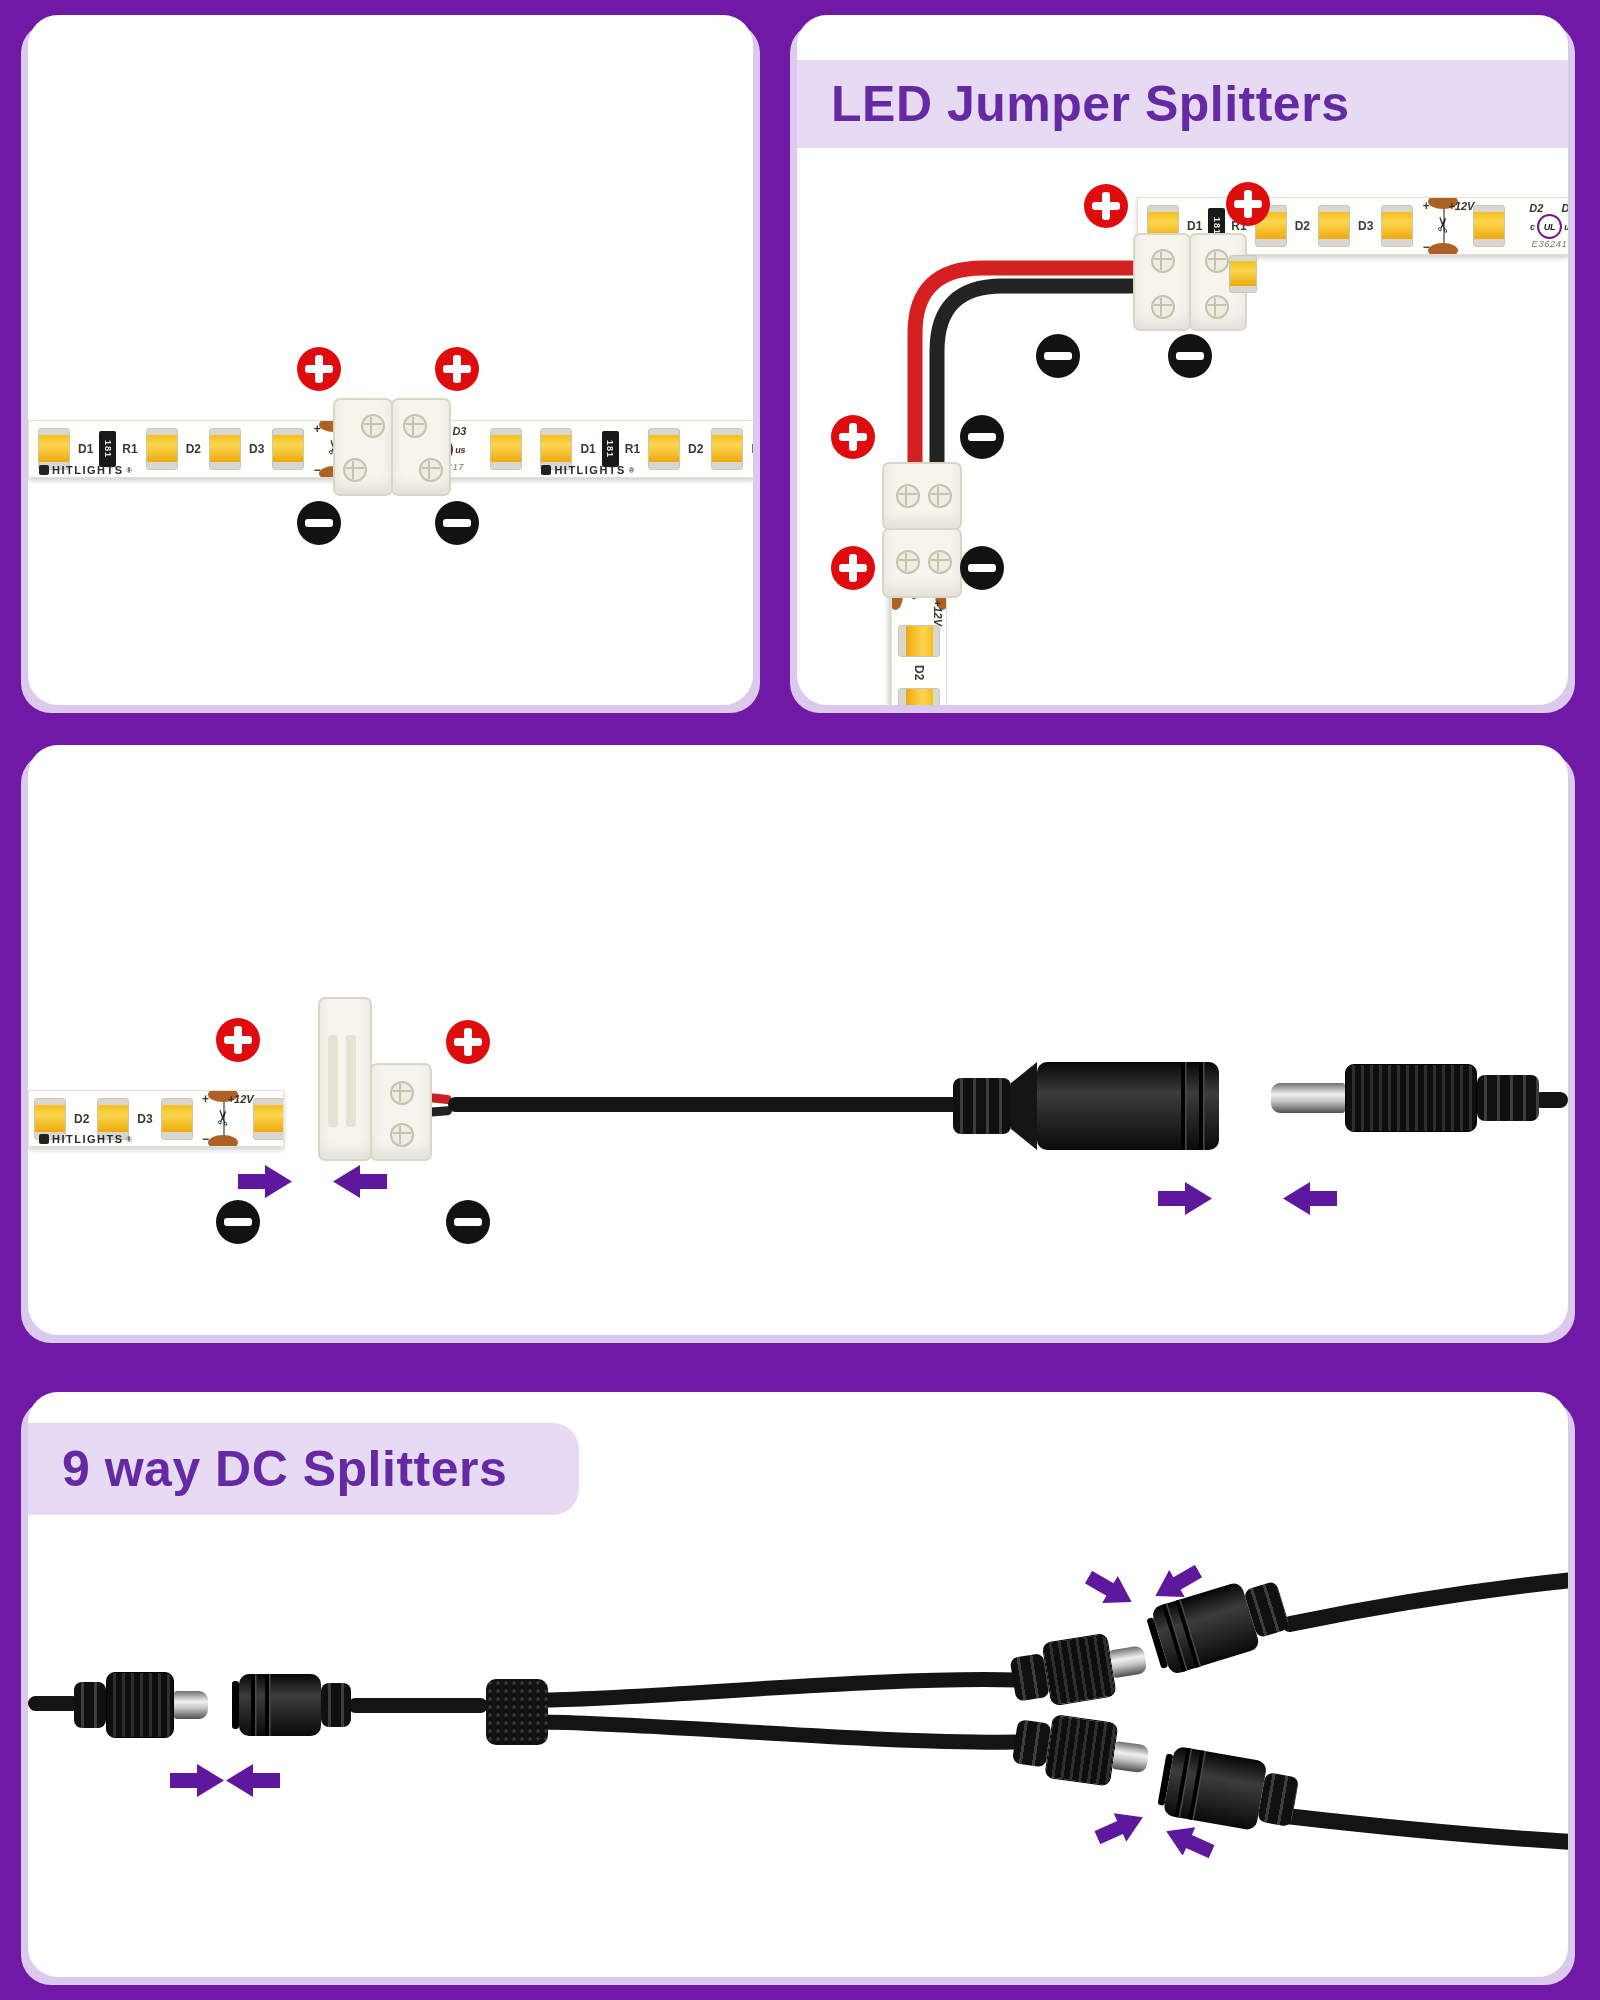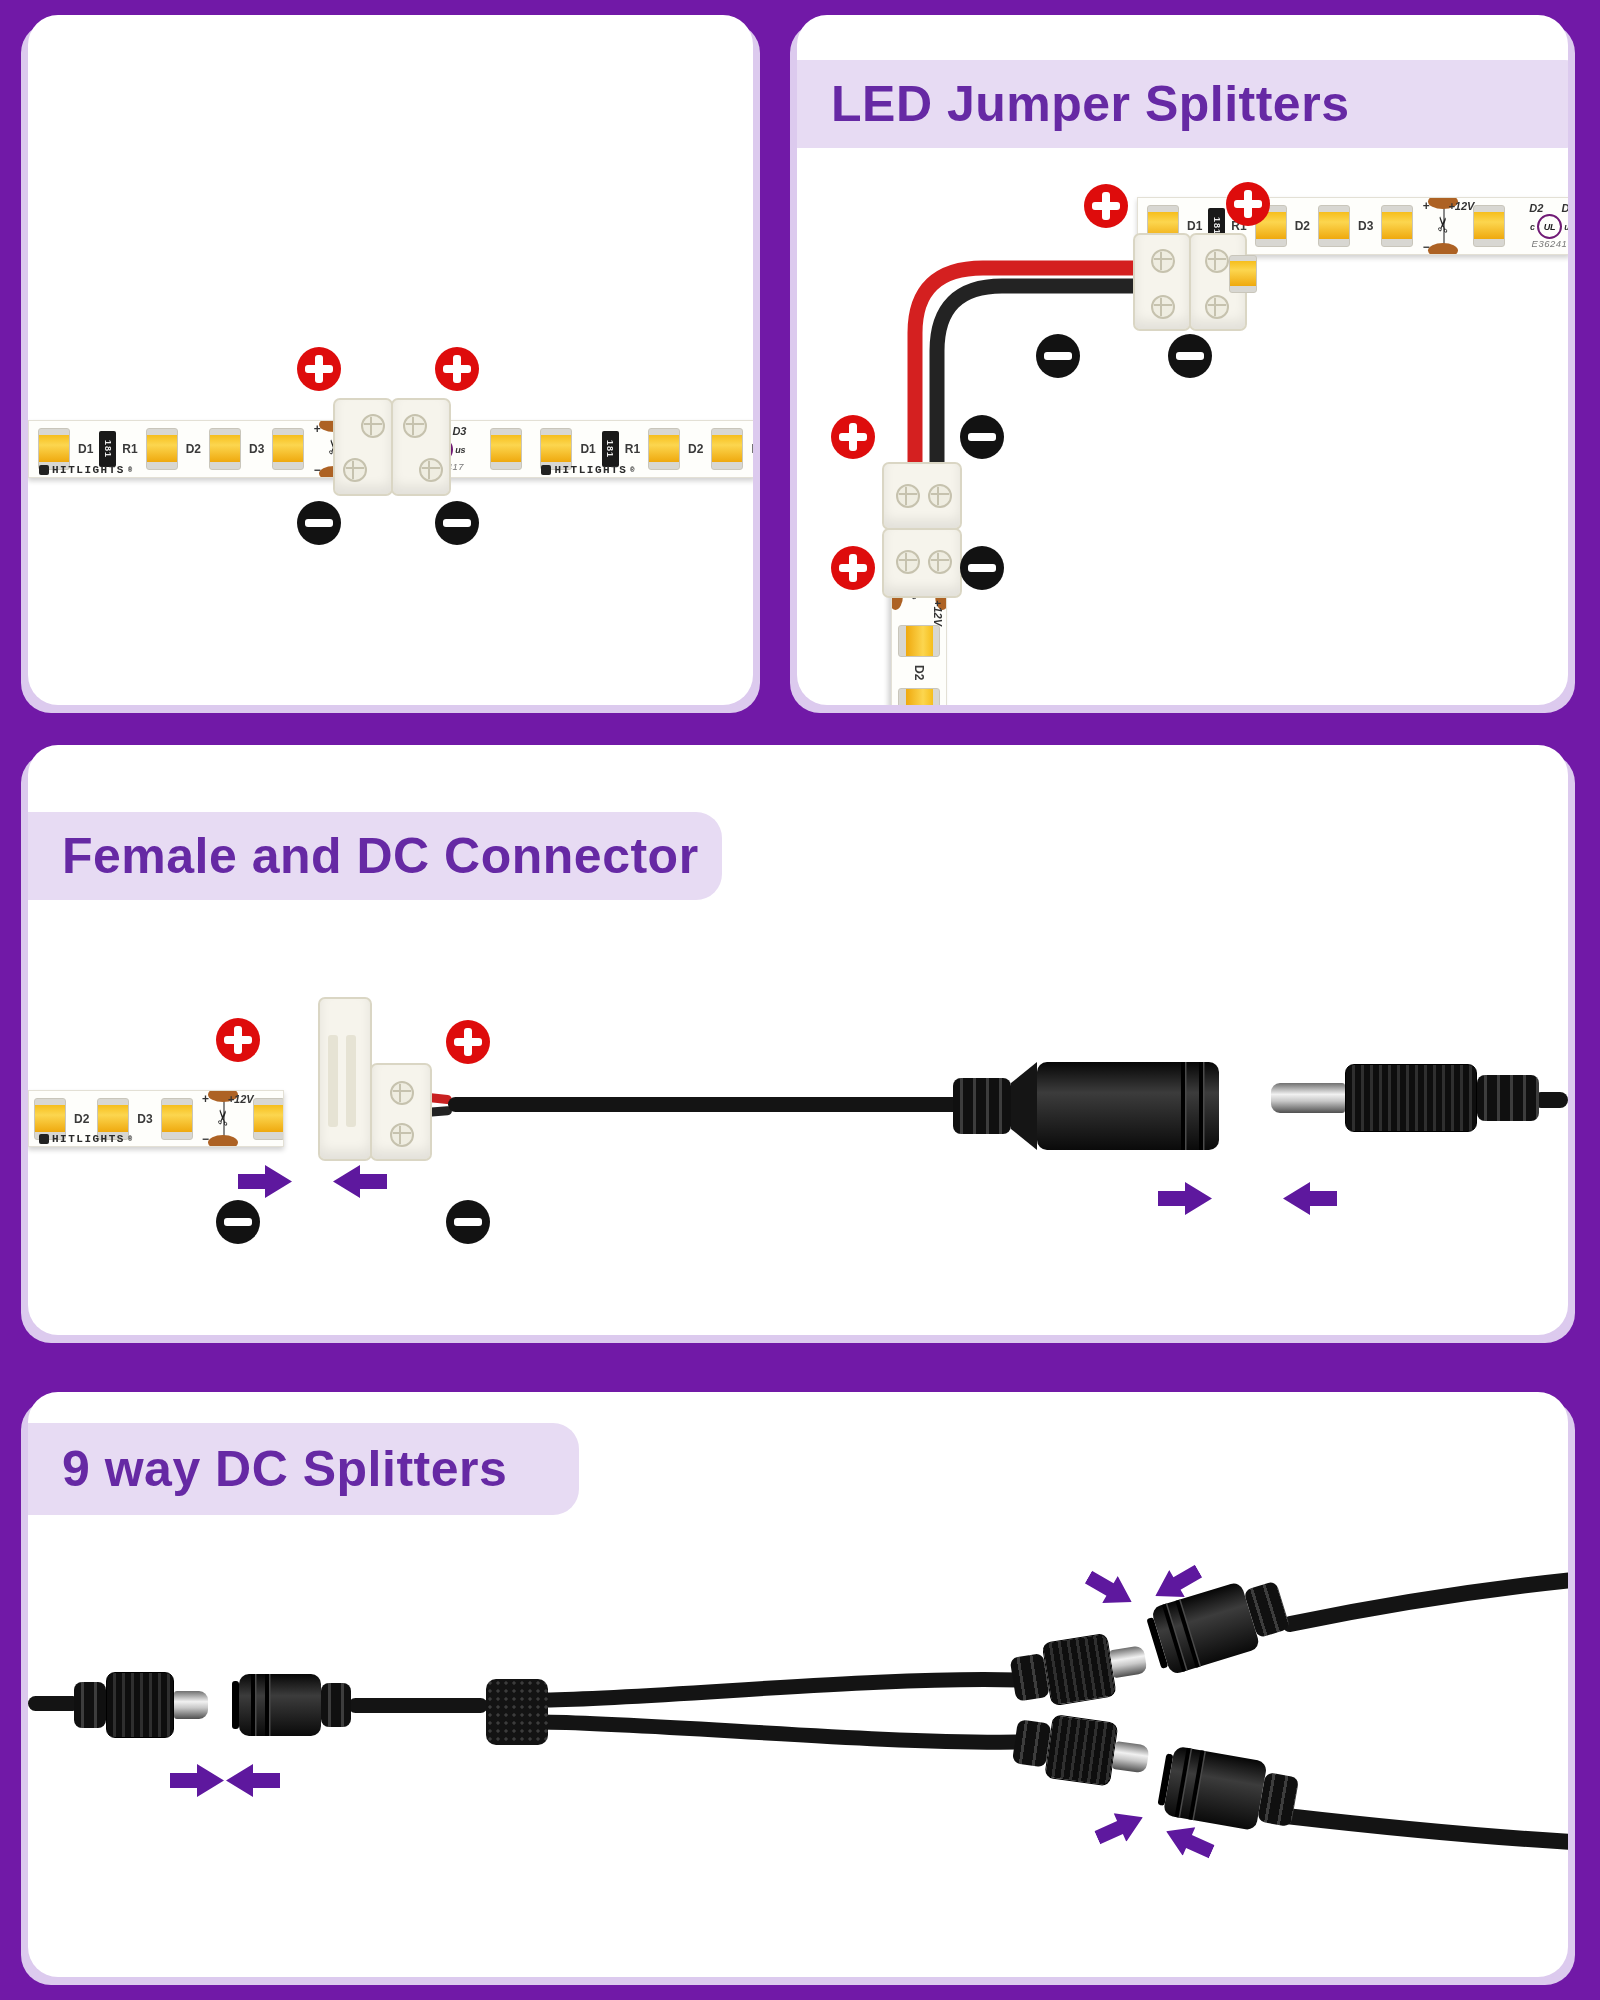--- a/index.html
+++ b/index.html
@@ -41,21 +41,21 @@
   .cutplus{position:absolute;left:2px;top:1px;font-size:12px;font-weight:bold;color:#333;}
   .cutminus{position:absolute;left:2px;bottom:0;font-size:12px;font-weight:bold;color:#333;}
   .v12{position:absolute;left:28px;top:2px;font-size:11px;font-weight:bold;color:#333;z-index:4;white-space:nowrap;}
   .ulstack{flex:none;width:80px;display:flex;flex-direction:column;align-items:center;line-height:1.15;margin:0 2px;}
   .ulrow1{display:flex;gap:18px;font-size:11px;font-weight:bold;color:#333;}
   .ulrow2{display:flex;align-items:center;gap:2px;font-size:9px;color:#333;font-weight:bold;}
   .ulmark{width:21px;height:21px;border:2px solid #701a75;border-radius:50%;display:inline-flex;
           align-items:center;justify-content:center;font-size:9px;font-weight:bold;color:#222;}
   .ulrow3{font-size:9.5px;color:#777;letter-spacing:.5px;}
   .brand{position:absolute;left:10px;bottom:1px;display:flex;align-items:center;gap:3px;
-         font-size:11px;font-weight:bold;color:#2A2A2A;letter-spacing:1.5px;font-family:Liberation Mono, monospace;}
+         font-size:11px;font-weight:bold;color:#2A2A2A;letter-spacing:1.5px;}
   .brandbox{width:10px;height:10px;background:#222;border-radius:2px;display:inline-block;}
   .brand sup{font-size:7px;}
   
   .con-half{position:absolute;background:#F6F4EC;border:2px solid #DAD6C4;border-radius:7px;
             box-shadow:inset 0 -8px 12px rgba(0,0,0,.08);z-index:3;}
   .screw{position:absolute;width:20px;height:20px;border-radius:50%;background:#EFEDE1;border:2px solid #C6C2AE;}
   .screw::before{content:"";position:absolute;left:1px;right:1px;top:7px;height:2px;background:#C6C2AE;}
   .screw::after{content:"";position:absolute;top:1px;bottom:1px;left:7px;width:2px;background:#C6C2AE;}
   .slot{position:absolute;background:#E6E3D4;border-radius:3px;}
   .chipinset{position:absolute;z-index:4;width:26px;height:36px;border-radius:3px;border:1px solid #C9C6BB;
@@ -289,23 +289,20 @@
     <div class="badge plus" style="left:34px;top:531px;">
         <i class="h"></i>
         <i class="v"></i>
       </div>
     <div class="badge minus" style="left:163px;top:531px;">
         <i class="h"></i>
       </div>
   </div>
 
   <div class="panel" style="left:28px;top:745px;width:1540px;height:590px;">
-    <div class="chip" style="top:67px;height:88px;width:660px;">
-      <span>Female and DC Connector</span>
-    </div>
 
     <div class="strip" style="left:0;top:345px;width:254px;height:55px;">
       <span class="led"></span>
       <span class="slbl">D2</span>
       <span class="led"></span>
       <span class="slbl">D3</span>
       <span class="led"></span>
       <span class="cut">
         <i class="cutline"></i>
         <i class="pad padt"></i>

